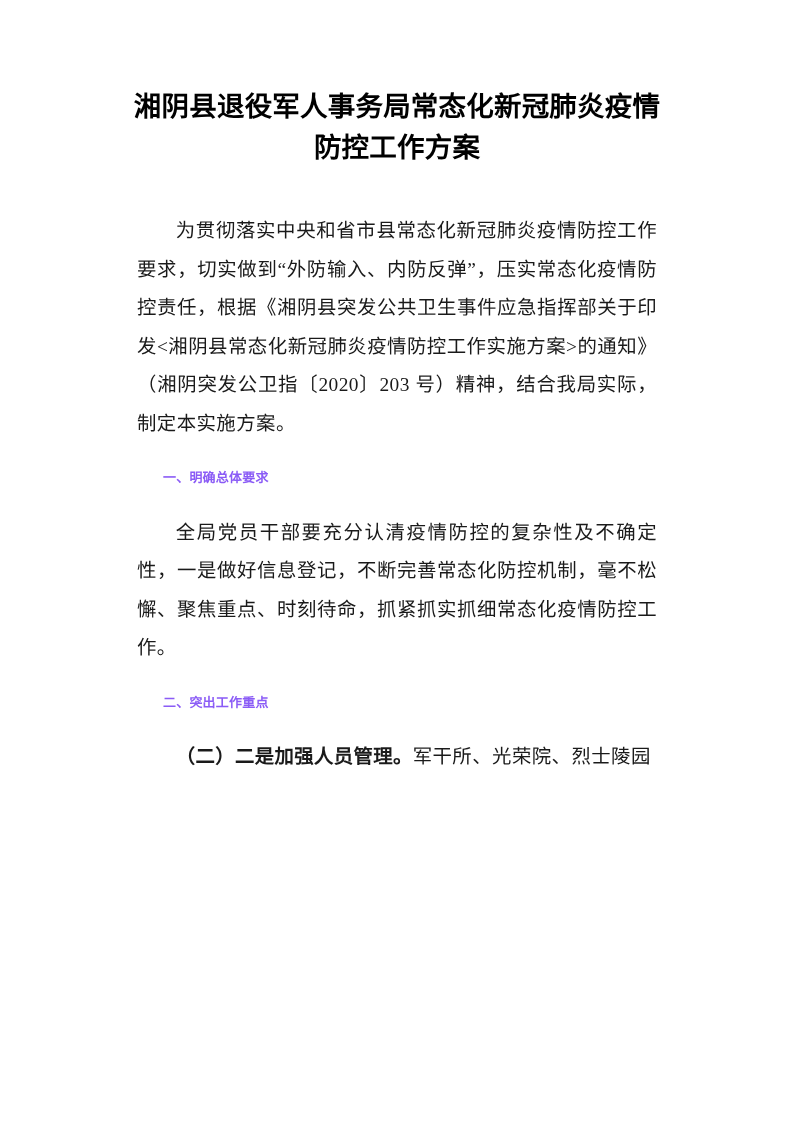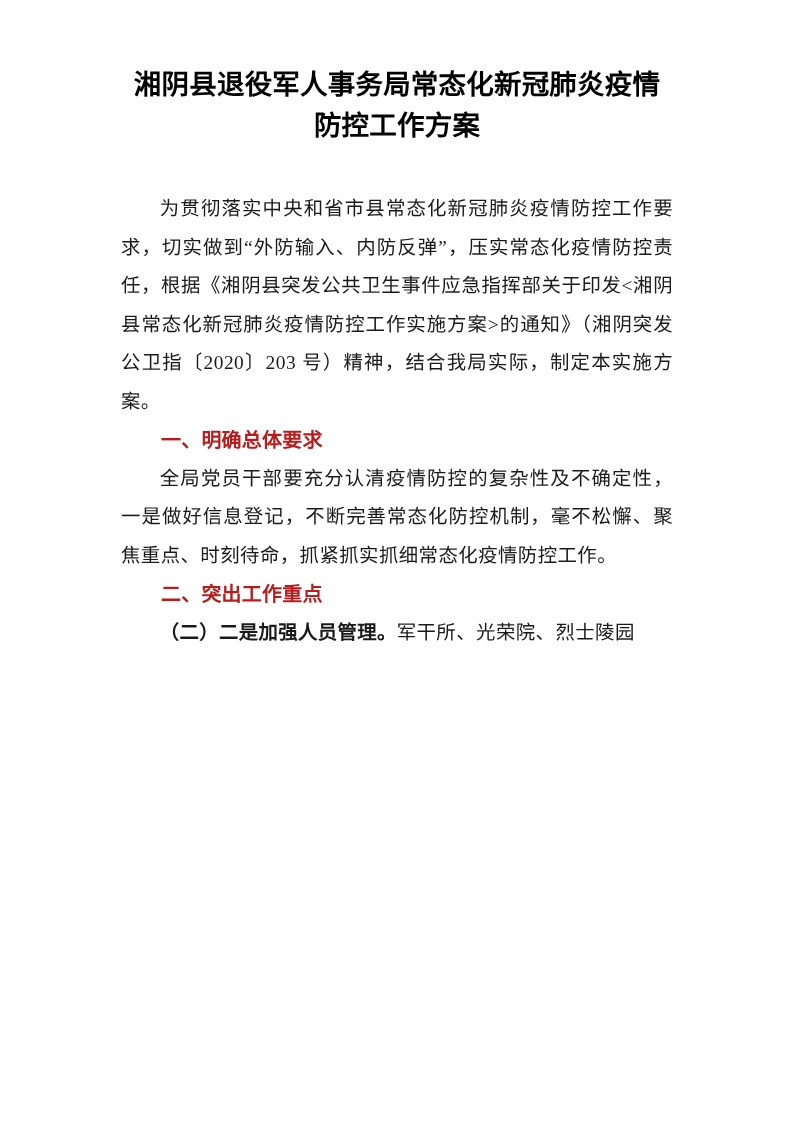--- a/index.html
+++ b/index.html
@@ -23,34 +23,34 @@
   .doc-body {
     position: absolute;
     left: 121px;
     top: 0;
     width: 552px;
   }
 
   
   .doc-title {
     margin: 0;
-    padding-top: 64px;
+    padding-top: 86px;
     text-align: center;
     font-family: "Liberation Serif", "DejaVu Serif", serif;
     font-weight: bold;
     font-size: 27.5px;
     line-height: 41px;
     letter-spacing: 0.2px;
     color: #000000;
     word-break: break-all;
   }
 
   
   .para {
-    margin: 0;
+    margin: 16px;
     font-family: "Liberation Serif", "DejaVu Serif", serif;
     font-size: 19.4px;
     line-height: 38.5px;
     color: #1a1a1a;
     text-align: justify;
     text-justify: inter-ideograph;
     text-indent: 2em;
     word-break: break-all;
     letter-spacing: 0.45px;
   }
@@ -60,26 +60,26 @@
   }
 
   
   .lead {
     font-weight: 600;
     letter-spacing: 0.35px;
   }
 
   
   .heading {
-    margin: 0;
+    margin: 16px;
     font-family: "Liberation Sans", "DejaVu Sans", sans-serif;
     font-weight: bold;
-    font-size: 20px;
+    font-size: 13px;
     line-height: 38.5px;
-    color: #b91c1c;
+    color: #8b5cf6;
     text-indent: 2em;
     letter-spacing: 0.2px;
     word-break: break-all;
   }
 
   
   .para.last-para {
     overflow: hidden;
   }
 </style>

